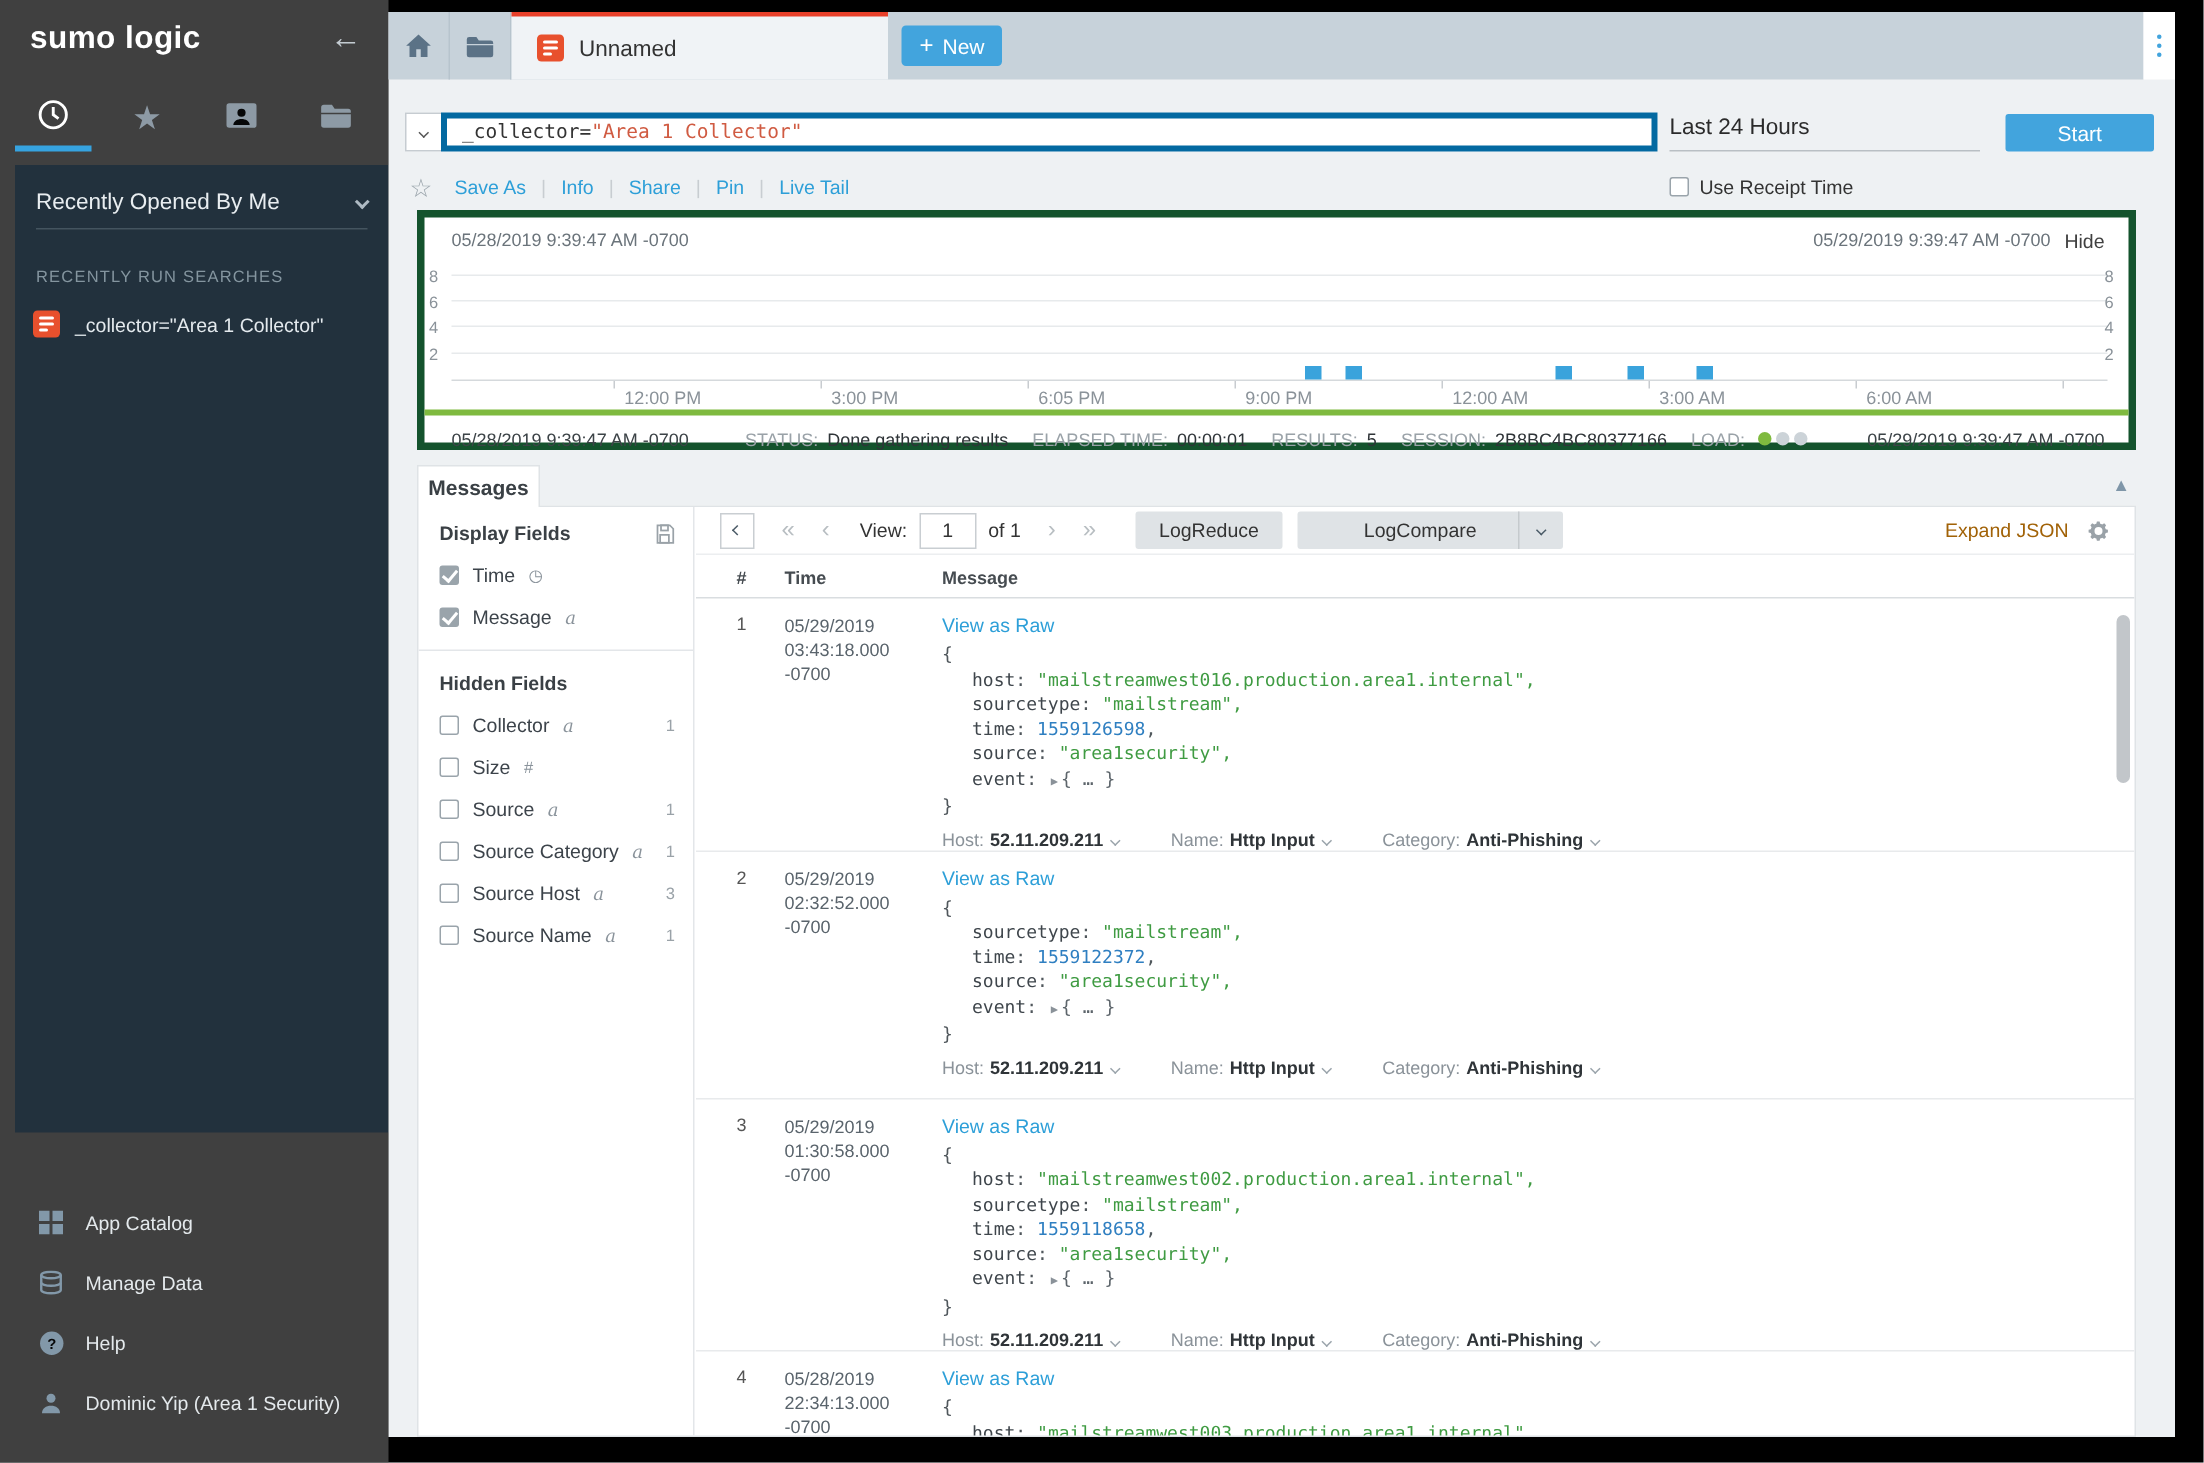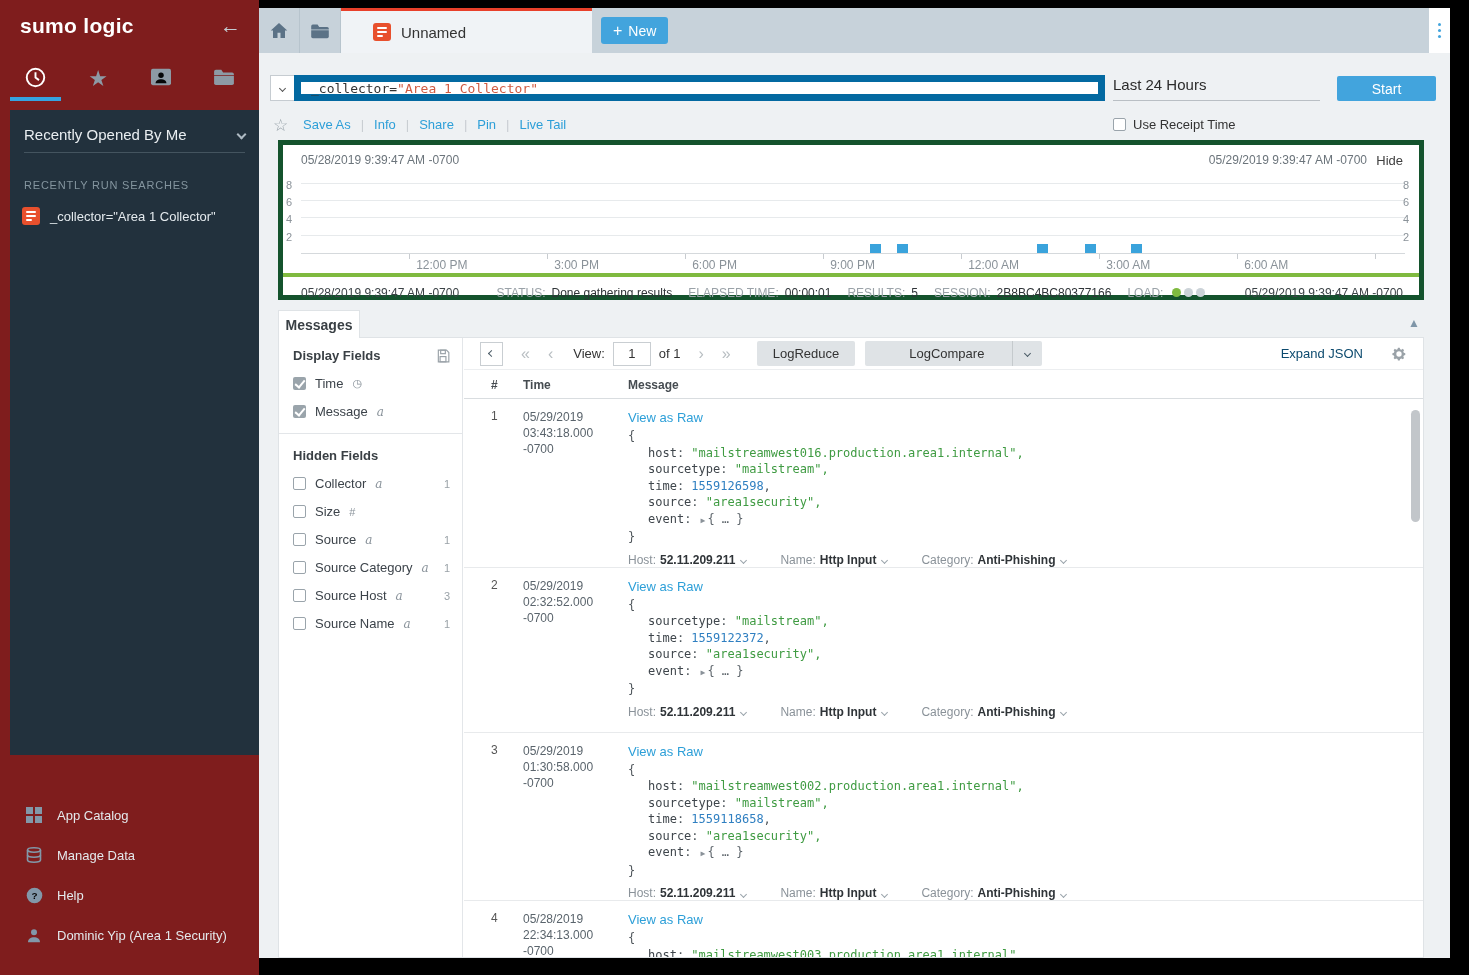--- a/index.html
+++ b/index.html
@@ -1,21 +1,21 @@
 <!DOCTYPE html>
 <html><head>
 <meta charset="utf-8">
 <style>
   * { margin:0; padding:0; box-sizing:border-box; }
   html,body { width:1469px; height:975px; }
   body { background:#000; font-family:"Liberation Sans", sans-serif; position:relative; overflow:hidden; color:#333; }
   .mono { font-family:"DejaVu Sans Mono", monospace; }
 
   
-  .sidebar { position:absolute; left:0; top:0; width:259px; height:975px; background:#7f1d1d; }
+  .sidebar { position:absolute; left:0; top:0; width:259px; height:975px; background:#404040; }
   .logo-row { position:absolute; top:14px; left:20px; right:18px; display:flex; align-items:center; justify-content:space-between; }
   .logo { color:#fff; font-size:21px; font-weight:bold; letter-spacing:.3px; }
   .collapse-arrow { color:#c3cbd1; font-size:21px; cursor:pointer; }
   .side-nav { position:absolute; top:62px; left:0; width:259px; height:34px; display:flex; padding:0 22px; justify-content:space-between; align-items:center; }
   .side-nav .nicon { width:26px; text-align:center; color:#8d9aa5; }
   .side-nav .nicon.active { color:#fff; }
   .active-underline { position:absolute; top:97px; left:10px; width:51px; height:4px; background:#36a3e0; }
   .side-panel { position:absolute; top:110px; left:10px; width:249px; height:645px; background:#22313d; }
   .sp-title-row { display:flex; align-items:center; justify-content:space-between; margin:16px 14px 0 14px; padding-bottom:9px; border-bottom:1px solid #44545f; }
   .sp-title { color:#e9eef1; font-size:15px; }
@@ -36,28 +36,28 @@
   .chev { display:inline-block; width:7px; height:7px; border-right:2px solid currentColor; border-bottom:2px solid currentColor; transform:rotate(45deg); }
   .chev.left { transform:rotate(135deg); }
   .chev.sm { width:5px; height:5px; border-width:1.5px; }
 
   
   .main { position:absolute; left:259px; top:8px; width:1191px; height:950px; background:#eef1f3; }
 
   
   .tabbar { position:absolute; top:0; left:0; width:1170px; height:45px; background:#c7d2da; display:flex; }
   .tb-btn { width:41px; height:45px; display:flex; align-items:center; justify-content:center; color:#5b7286; border-right:1px solid #b7c4cd; cursor:pointer; }
-  .tab-active { width:251px; height:45px; background:#f0f3f6; border-top:3px solid #e8402a; display:flex; align-items:center; gap:10px; padding-left:32px; font-size:15px; color:#333; }
+  .tab-active { width:251px; height:45px; background:#f0f3f6; border-top:3px solid #e8402a; display:flex; align-items:center; gap:10px; padding-left:17px; font-size:15px; color:#333; }
   .newtab-btn { margin:9px 0 0 9px; height:27px; background:#42a4dd; color:#fff; border:none; border-radius:3px; font-size:14px; padding:0 12px; display:flex; align-items:center; gap:6px; cursor:pointer; }
   .tb-right { position:absolute; right:0; top:0; width:21px; height:45px; background:#fff; display:flex; align-items:center; justify-content:center; }
   .kebab { width:3px; height:3px; border-radius:50%; background:#42a4dd; box-shadow:0 6px 0 #42a4dd, 0 12px 0 #42a4dd; margin-bottom:12px; cursor:pointer; }
 
   
   .query-chev { position:absolute; left:11px; top:67px; width:25px; height:26px; background:#fff; border:1px solid #c6ccd1; display:flex; align-items:center; justify-content:center; color:#555; cursor:pointer; }
-  .query-input { position:absolute; left:35px; top:67px; width:811px; height:26px; background:#fff; border:7px solid #0369a1; font-size:13px; display:flex; align-items:center; padding-left:10px; cursor:text; }
+  .query-input { position:absolute; left:35px; top:67px; width:811px; height:26px; background:#fff; border:4px solid #0369a1; font-size:13px; display:flex; align-items:center; padding-left:10px; cursor:text; }
   .q-prefix { color:#333; } .q-str { color:#d05b42; }
   .time-range { position:absolute; left:854px; top:68px; width:207px; height:25px; border-bottom:1px solid #b9bfc4; font-size:15px; color:#2b2b2b; cursor:pointer; }
   .receipt-row { position:absolute; left:854px; top:109px; display:flex; align-items:center; gap:7px; font-size:13px; color:#333; }
   .cb-empty { width:13px; height:13px; border:1px solid #9aa4ab; background:#fff; border-radius:2px; }
   .start-btn { position:absolute; left:1078px; top:68px; width:99px; height:25px; background:#42a4dd; color:#fff; border:none; border-radius:2px; font-size:14px; cursor:pointer; }
   .fav-star { position:absolute; left:14px; top:107px; color:#9aa4ab; font-size:17px; cursor:pointer; }
   .action-links { position:absolute; left:44px; top:109px; display:flex; align-items:center; font-size:13px; }
   .action-links a { color:#2d9fd8; text-decoration:none; cursor:pointer; }
   .action-links .sep { color:#c8cdd1; margin:0 10px; }
 
@@ -108,21 +108,21 @@
   .collapse-btn { width:23px; height:24px; border:1px solid #c9ced2; background:#fff; color:#4a5a66; display:flex; align-items:center; justify-content:center; cursor:pointer; }
   .pg-arrow { color:#b8bec2; font-size:16px; margin-left:18px; cursor:pointer; }
   .pg-label { margin-left:20px; font-size:13px; color:#333; }
   .pg-input { width:38px; height:24px; border:1px solid #c9ced2; text-align:center; font-size:13px; margin-left:8px; color:#333; }
   .pg-of { margin-left:8px; font-size:13px; color:#333; }
   .tool-btn { height:25px; background:#dfe3e6; border:none; border-radius:2px; color:#333; font-size:13px; padding:0 16px; cursor:pointer; }
   .logreduce { margin-left:26px; }
   .logcompare { margin-left:10px; padding-right:0; display:flex; align-items:center; }
   .lc-label { padding:0 28px; }
   .lc-chev { border-left:1px solid #c5cacd; width:30px; height:25px; display:flex; align-items:center; justify-content:center; color:#4a5a66; }
-  .expand-json { position:absolute; right:60px; color:#0c4a6e; font-size:13px; cursor:pointer; }
+  .expand-json { position:absolute; right:44px; color:#a16207; font-size:13px; cursor:pointer; }
   .gear { position:absolute; right:16px; color:#9aa2a8; cursor:pointer; display:flex; }
   .thead { position:relative; height:29px; border-bottom:1px solid #d9dde0; font-size:12px; font-weight:bold; color:#464c51; }
   .thead .h-num { position:absolute; left:27px; top:8px; }
   .thead .h-time { position:absolute; left:59px; top:8px; }
   .thead .h-msg { position:absolute; left:164px; top:8px; }
 
   .mrow { position:relative; min-height:165px; border-bottom:1px solid #e8eaec; padding:9px 0 0 164px; }
   .r-num { position:absolute; left:27px; top:10px; font-size:12px; color:#555; }
   .r-time { position:absolute; left:59px; top:10px; width:98px; font-size:12px; color:#5a646c; line-height:16px; }
   .view-raw { color:#2d9fd8; font-size:13px; cursor:pointer; display:inline-block; }
@@ -316,21 +316,21 @@
         <span class="ylab" style="bottom: 28.6667px;">4</span>
         <span class="ylab" style="bottom: 46px;">6</span>
         <span class="ylab" style="bottom: 63.3333px;">8</span>
       </div>
     <div class="xaxis">
         <div class="xtick" style="left: 9.8%;"></div>
         <span class="xlab" style="left: calc(9.8% + 7px);">12:00 PM</span>
         <div class="xtick" style="left: 22.3%;"></div>
         <span class="xlab" style="left: calc(22.3% + 7px);">3:00 PM</span>
         <div class="xtick" style="left: 34.8%;"></div>
-        <span class="xlab" style="left: calc(34.8% + 7px);">6:00 PM</span>
+        <span class="xlab" style="left: calc(34.8% + 7px);">6:05 PM</span>
         <div class="xtick" style="left: 47.3%;"></div>
         <span class="xlab" style="left: calc(47.3% + 7px);">9:00 PM</span>
         <div class="xtick" style="left: 59.8%;"></div>
         <span class="xlab" style="left: calc(59.8% + 7px);">12:00 AM</span>
         <div class="xtick" style="left: 72.3%;"></div>
         <span class="xlab" style="left: calc(72.3% + 7px);">3:00 AM</span>
         <div class="xtick" style="left: 84.8%;"></div>
         <span class="xlab" style="left: calc(84.8% + 7px);">6:00 AM</span>
         <div class="xtick" style="left: 97.3%;"></div>
       </div>

